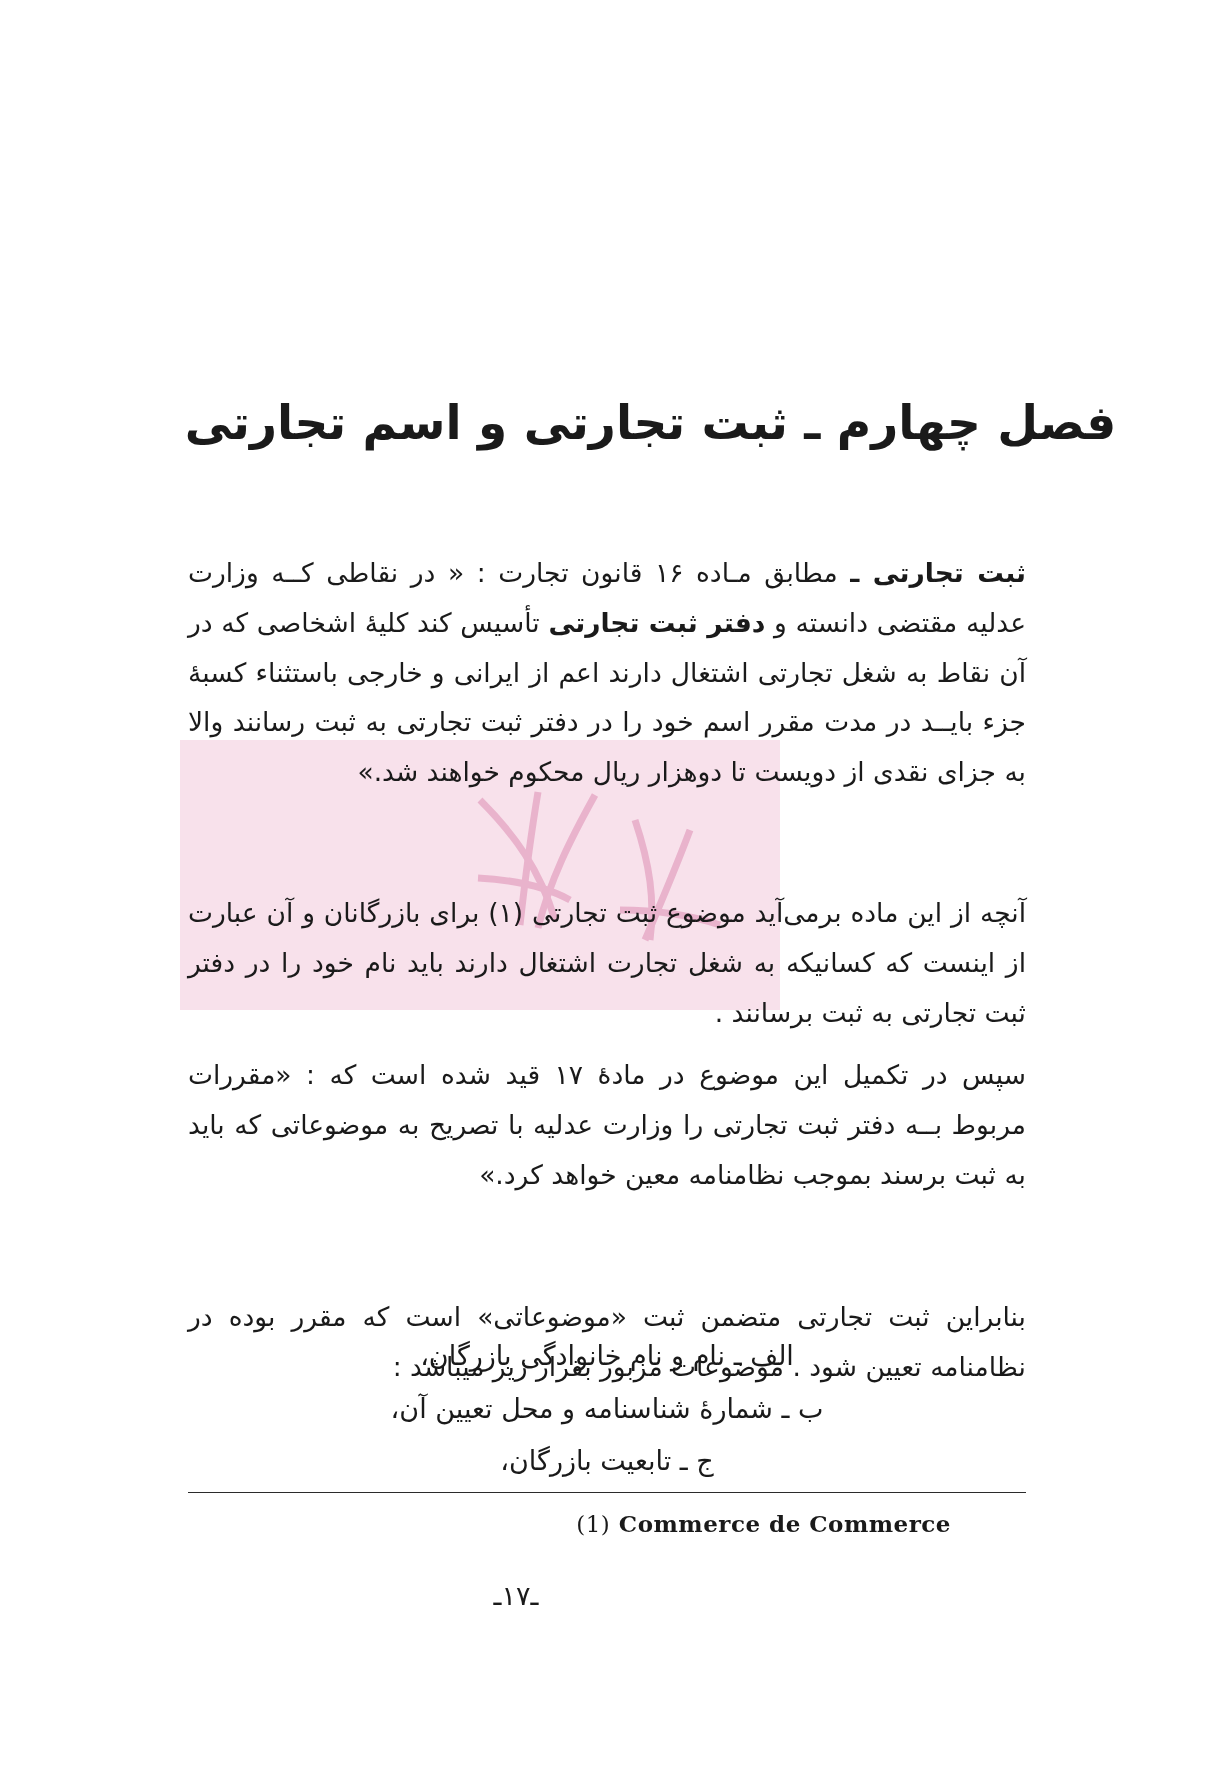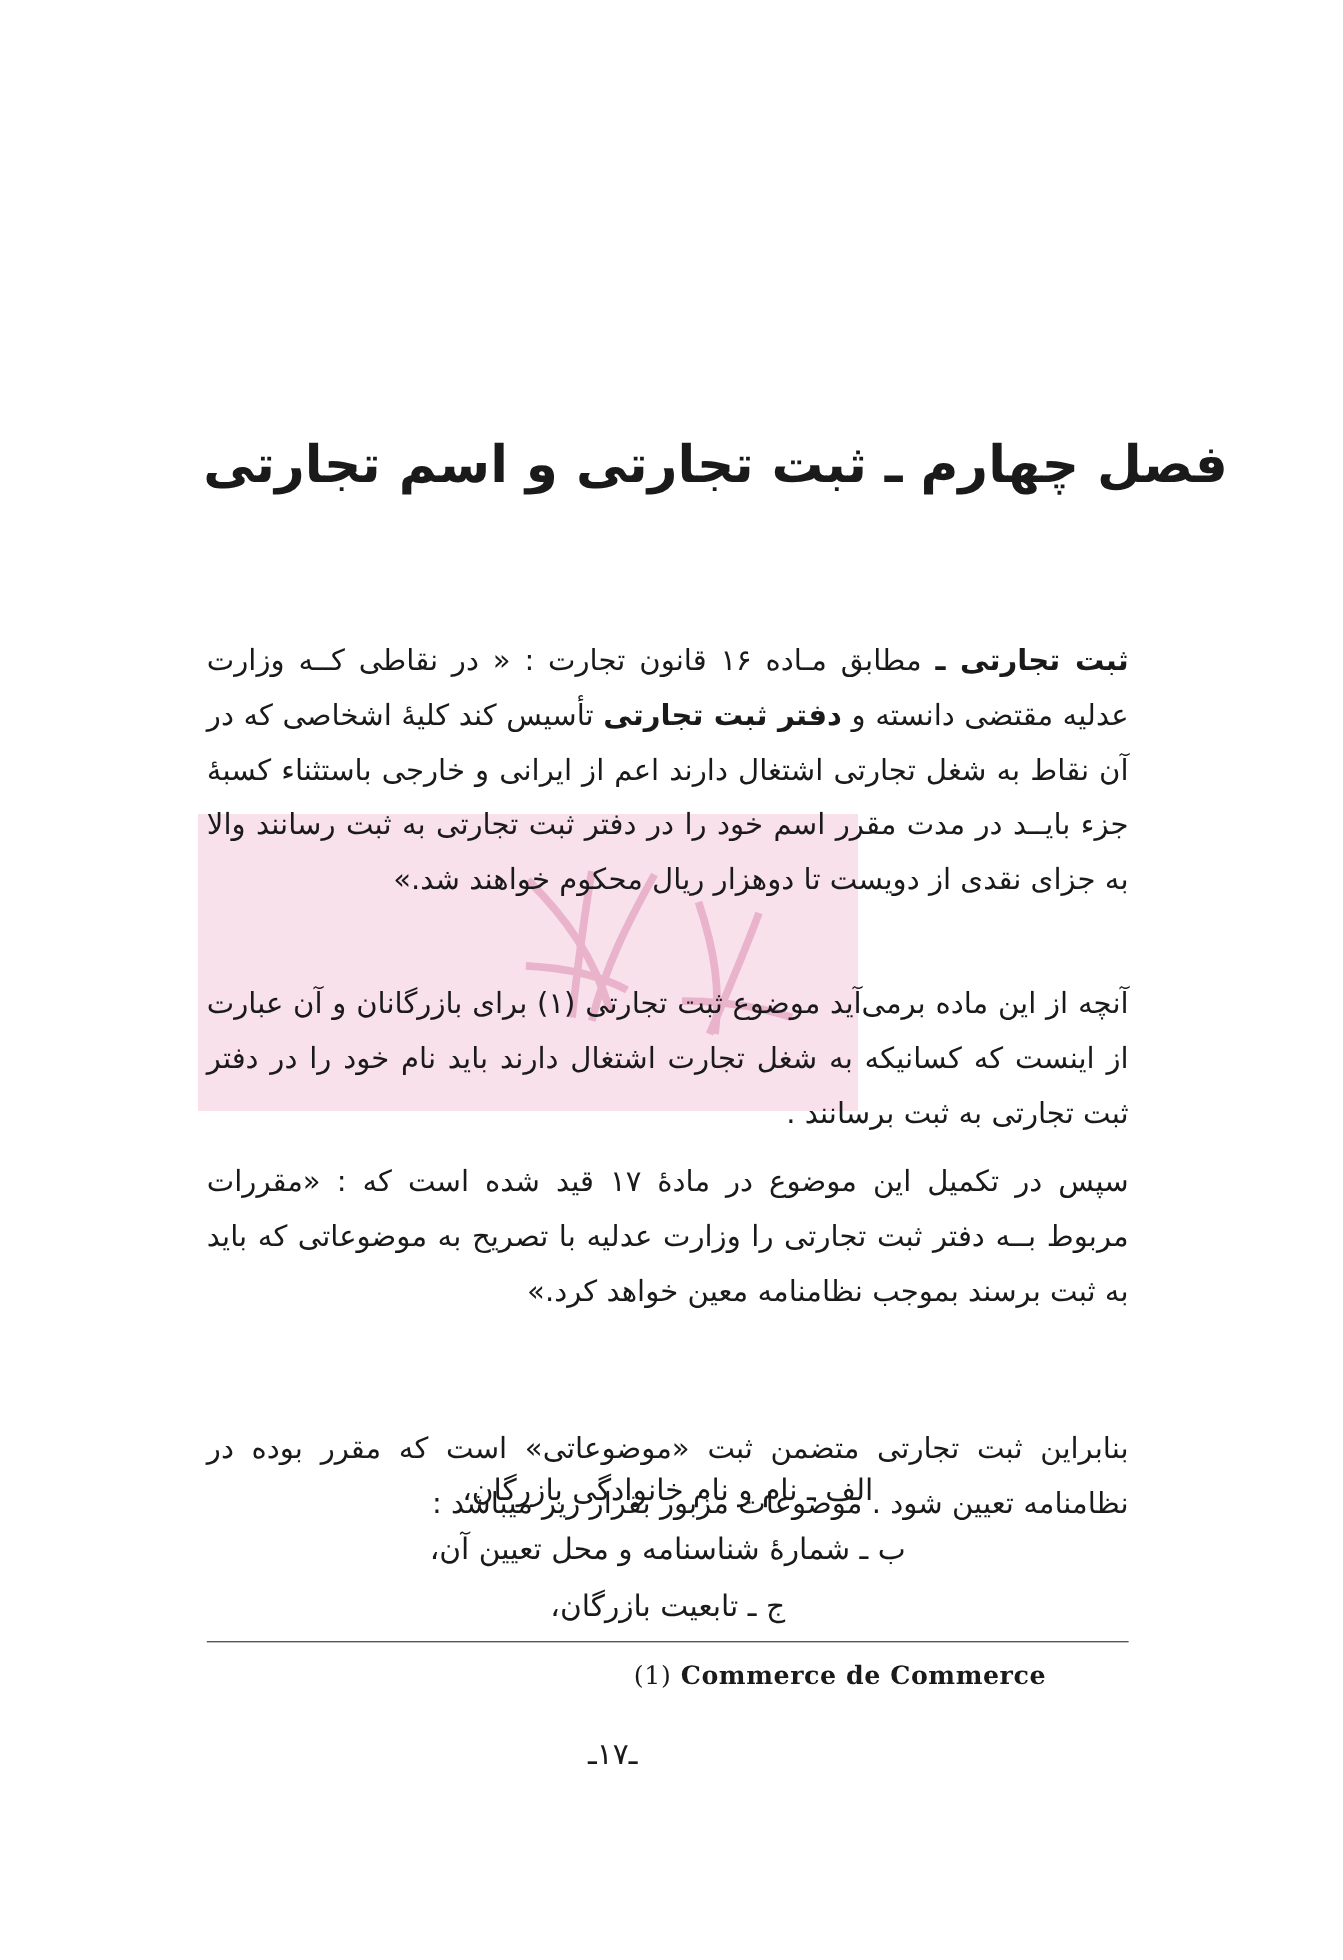--- a/index.html
+++ b/index.html
@@ -56,21 +56,21 @@
   .body-block {
     position: absolute;
     right: 195px;
     width: 838px;
     direction: rtl;
     text-align: justify;
     font-size: 26.5px;
     line-height: 1.88;
     font-family: "DejaVu Sans", "Liberation Sans", sans-serif;
   }
-  .p1 { top: 576px; }
+  .p1 { top: 548px; }
   .p2 { top: 888px; }
   .p3 { top: 1050px; margin-left: 48px; }
   .p4 { top: 1292px; }
   .lead {
     font-weight: bold;
   }
   .sub-list {
     position: absolute;
     right: 195px;
     width: 838px;
@@ -103,21 +103,20 @@
     font-weight: normal;
   }
   .page-number {
     position: absolute;
     top: 1580px;
     left: 0;
     width: 1032px;
     text-align: center;
     font-size: 27px;
     font-family: "DejaVu Sans", "Liberation Sans", sans-serif;
-    padding-left: 41px;
   }
 </style>
 </head>
 <body>
 
 <div class="page">
 
   <div class="watermark"></div>
 
   <svg class="watermark-mark" viewBox="0 0 330 230" xmlns="http://www.w3.org/2000/svg">

